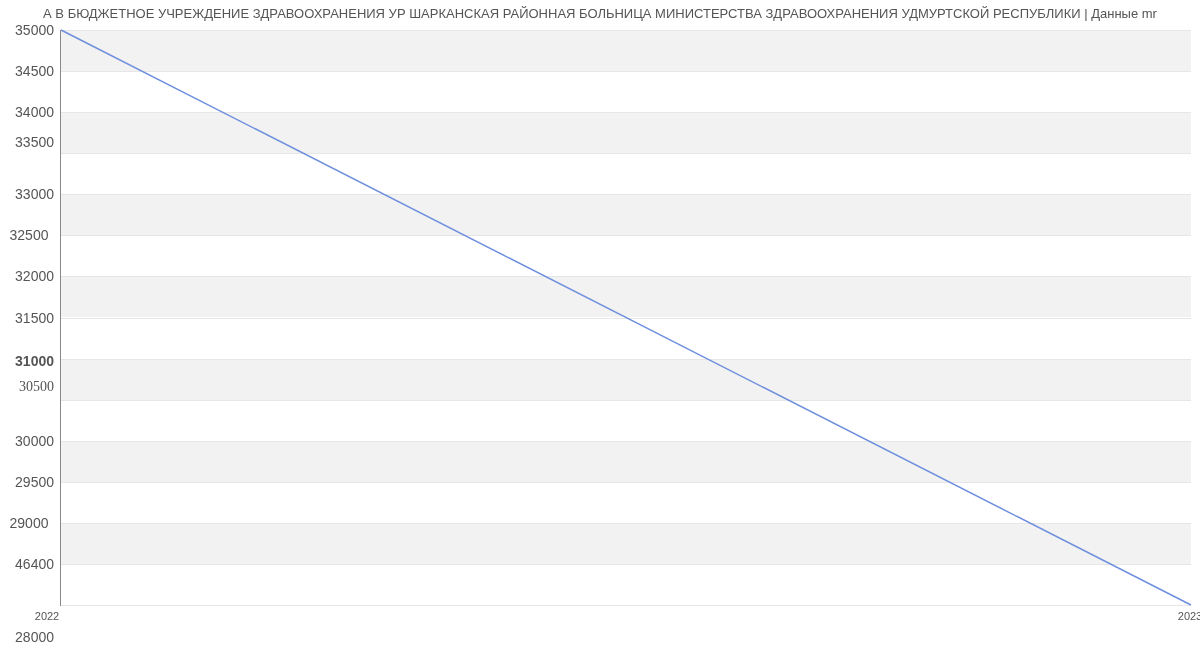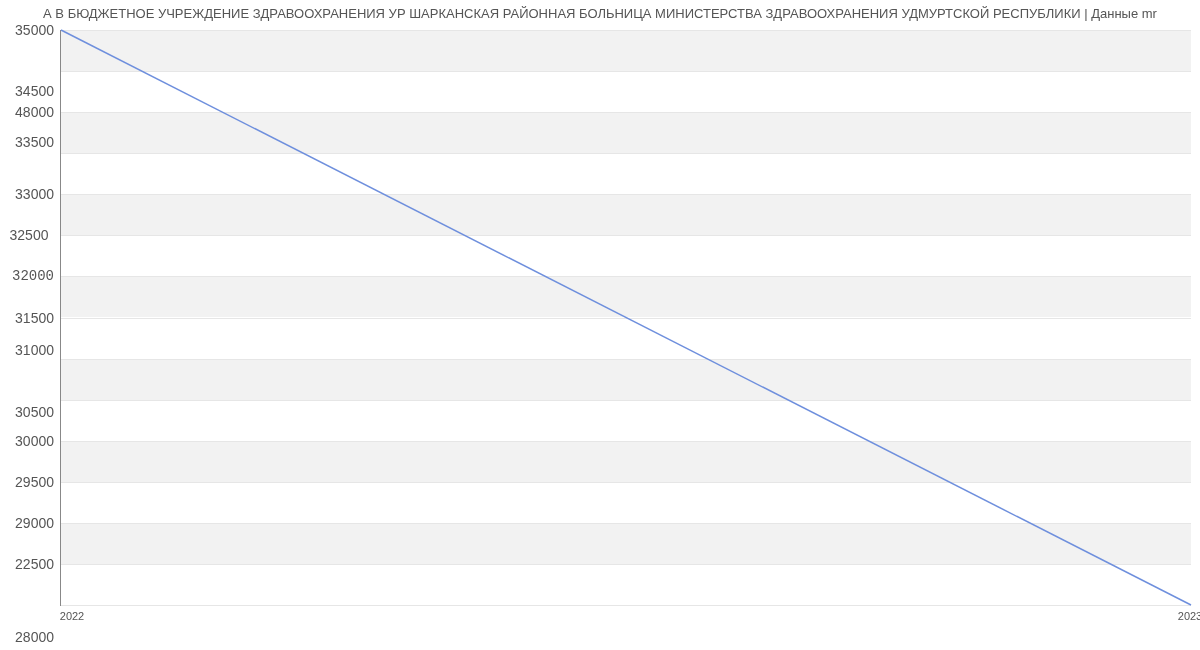--- a/index.html
+++ b/index.html
@@ -107,29 +107,29 @@
       <div class="gridline" style="top: 164.286px;"></div>
       <div class="gridline" style="top: 123.214px;"></div>
       <div class="gridline" style="top: 82.1429px;"></div>
       <div class="gridline" style="top: 41.0714px;"></div>
       <div class="gridline" style="top: 0px;"></div>
       <svg class="line-layer" preserveAspectRatio="none" viewBox="0 0 1130 575">
         <path d="M0 0 L1130 575" class="series-line"></path>
       </svg>
   </div>
 <div class="y-tick-label" style="top: 637px;">28000</div>
-    <div class="y-tick-label" style="top: 563.929px;">22500</div>
-    <div class="y-tick-label" style="top: 522.857px;">29000</div>
+    <div class="y-tick-label" style="top: 563.929px;">46400</div>
+    <div class="y-tick-label" style="top: 522.857px; text-align: center;">29000</div>
     <div class="y-tick-label" style="top: 481.786px;">29500</div>
     <div class="y-tick-label" style="top: 440.714px;">30000</div>
-    <div class="y-tick-label" style="top: 412px;">30500</div>
-    <div class="y-tick-label" style="top: 350px;">31000</div>
+    <div class="y-tick-label" style="top: 387px; font-family: Liberation Serif, serif;">30500</div>
+    <div class="y-tick-label" style="top: 361px; font-weight: bold;">31000</div>
     <div class="y-tick-label" style="top: 317.5px;">31500</div>
-    <div class="y-tick-label" style="top: 276.429px; font-family: Liberation Mono, monospace;">32000</div>
+    <div class="y-tick-label" style="top: 276.429px;">32000</div>
     <div class="y-tick-label" style="top: 235.357px; text-align: center;">32500</div>
     <div class="y-tick-label" style="top: 194.286px;">33000</div>
     <div class="y-tick-label" style="top: 142px;">33500</div>
-    <div class="y-tick-label" style="top: 112.143px;">48000</div>
-    <div class="y-tick-label" style="top: 71.0714px; margin-top: 20px;">34500</div>
+    <div class="y-tick-label" style="top: 112.143px;">34000</div>
+    <div class="y-tick-label" style="top: 71.0714px;">34500</div>
     <div class="y-tick-label" style="top: 30px;">35000</div>
-    <div class="x-tick-label" style="left: 72px;">2022</div>
+    <div class="x-tick-label" style="left: 47px;">2022</div>
     <div class="x-tick-label" style="left: 1190px;">2023</div>
   </div>
 
 </body></html>

